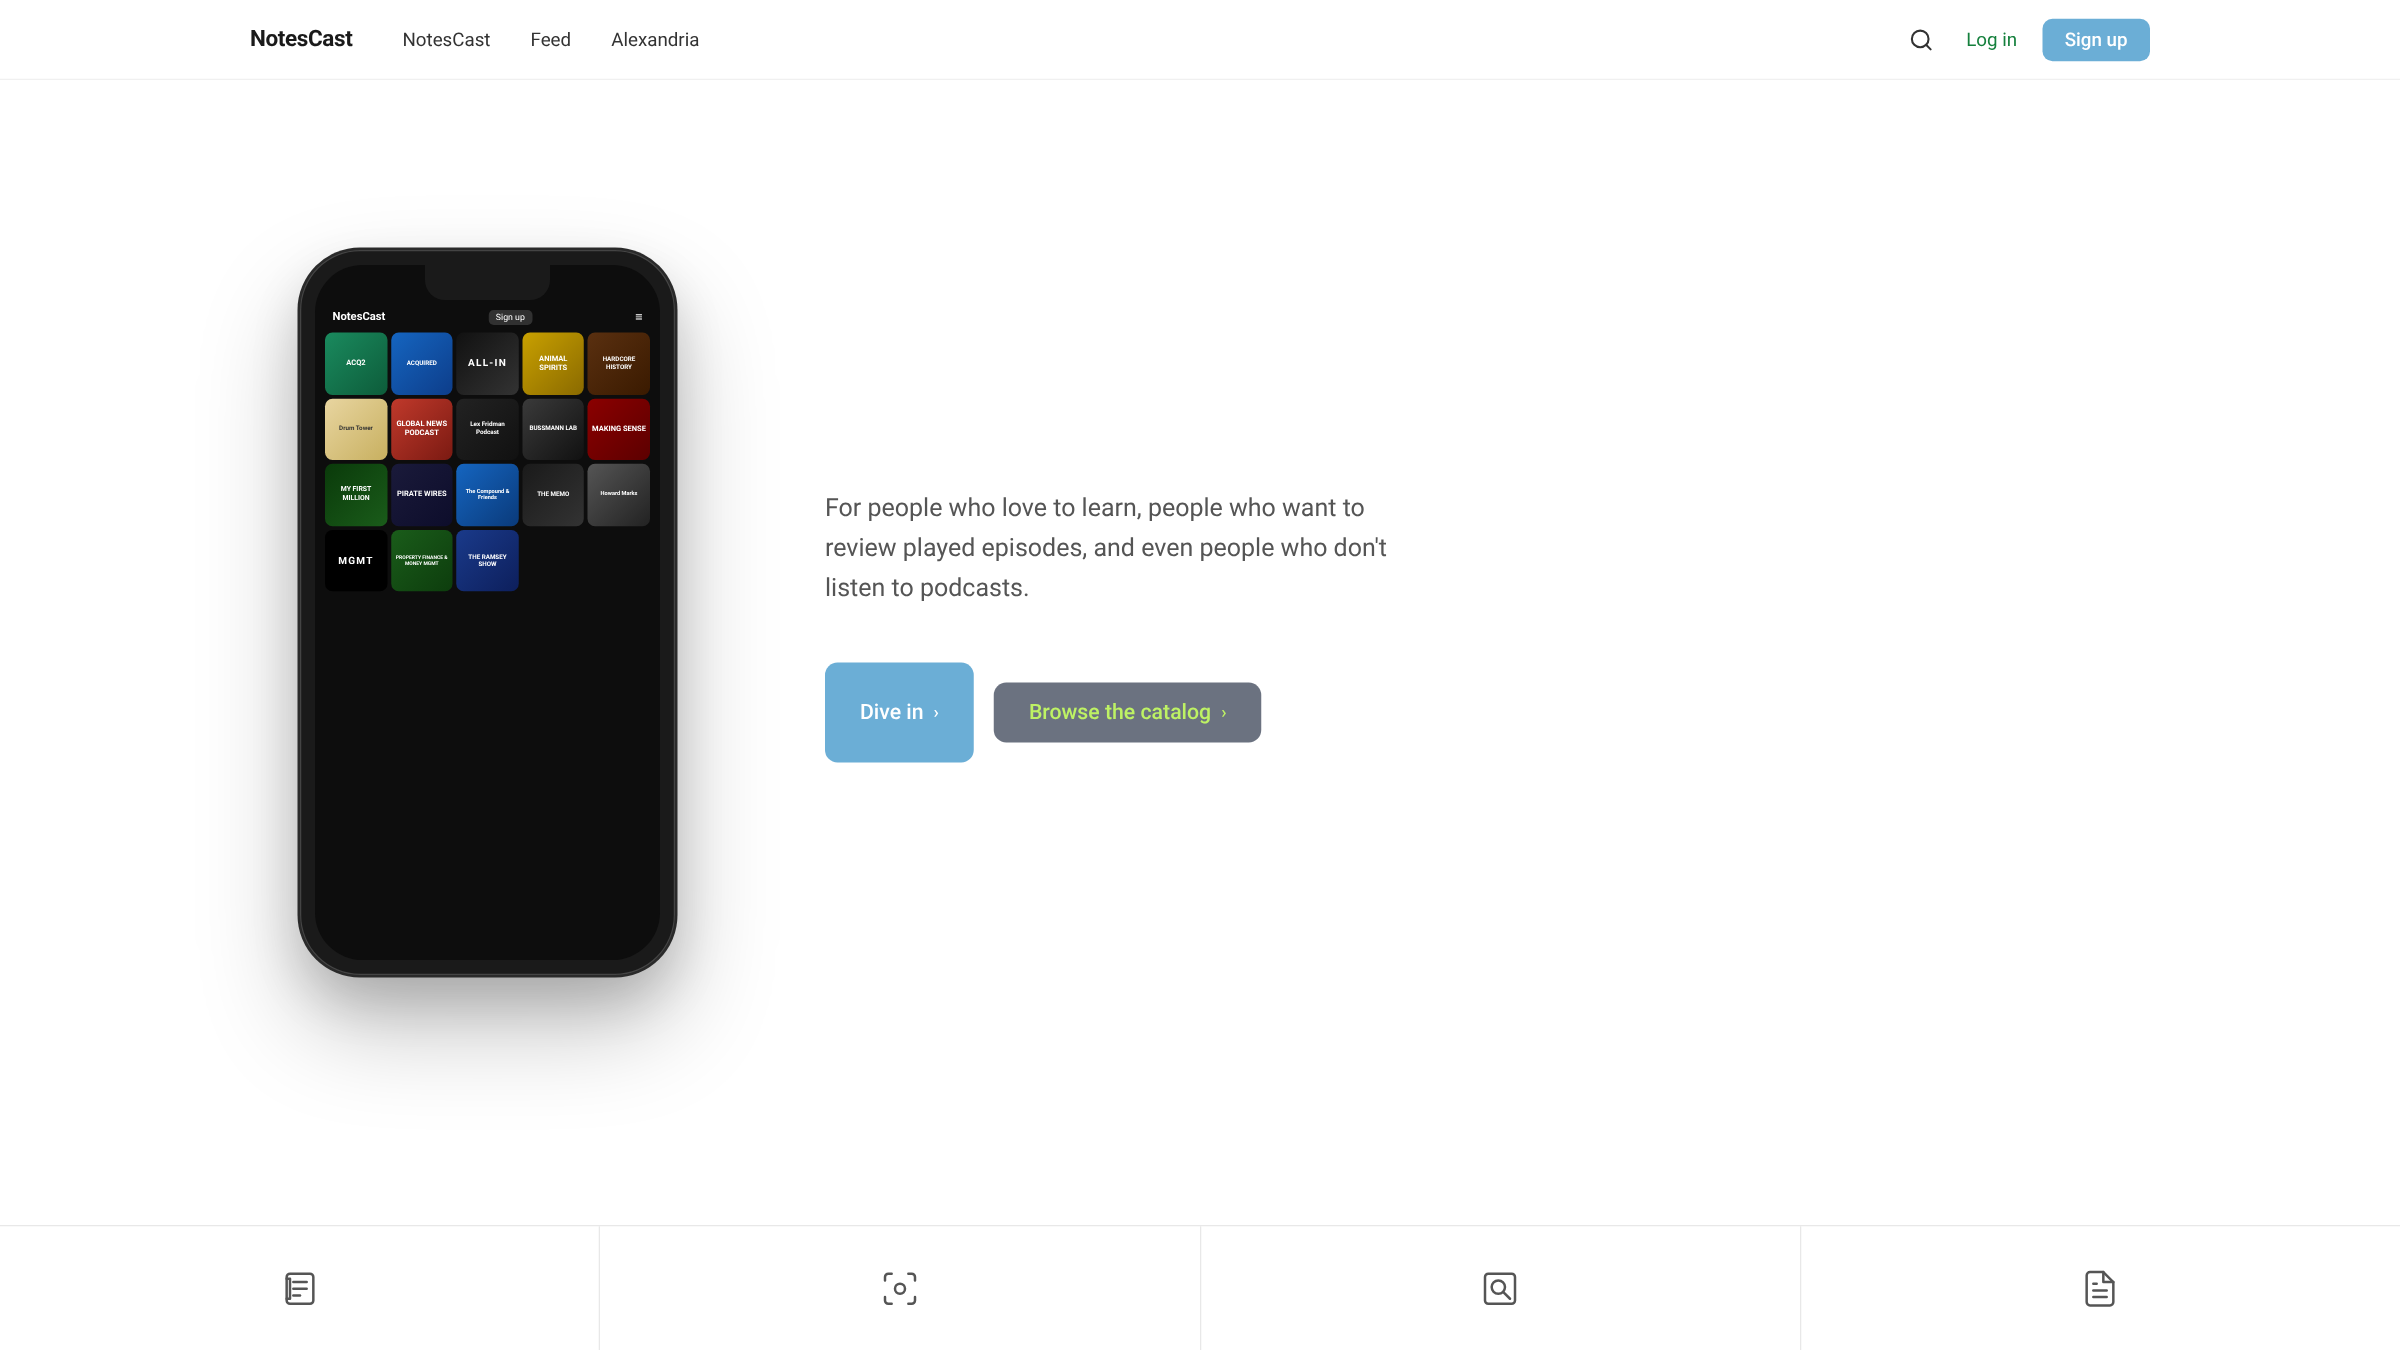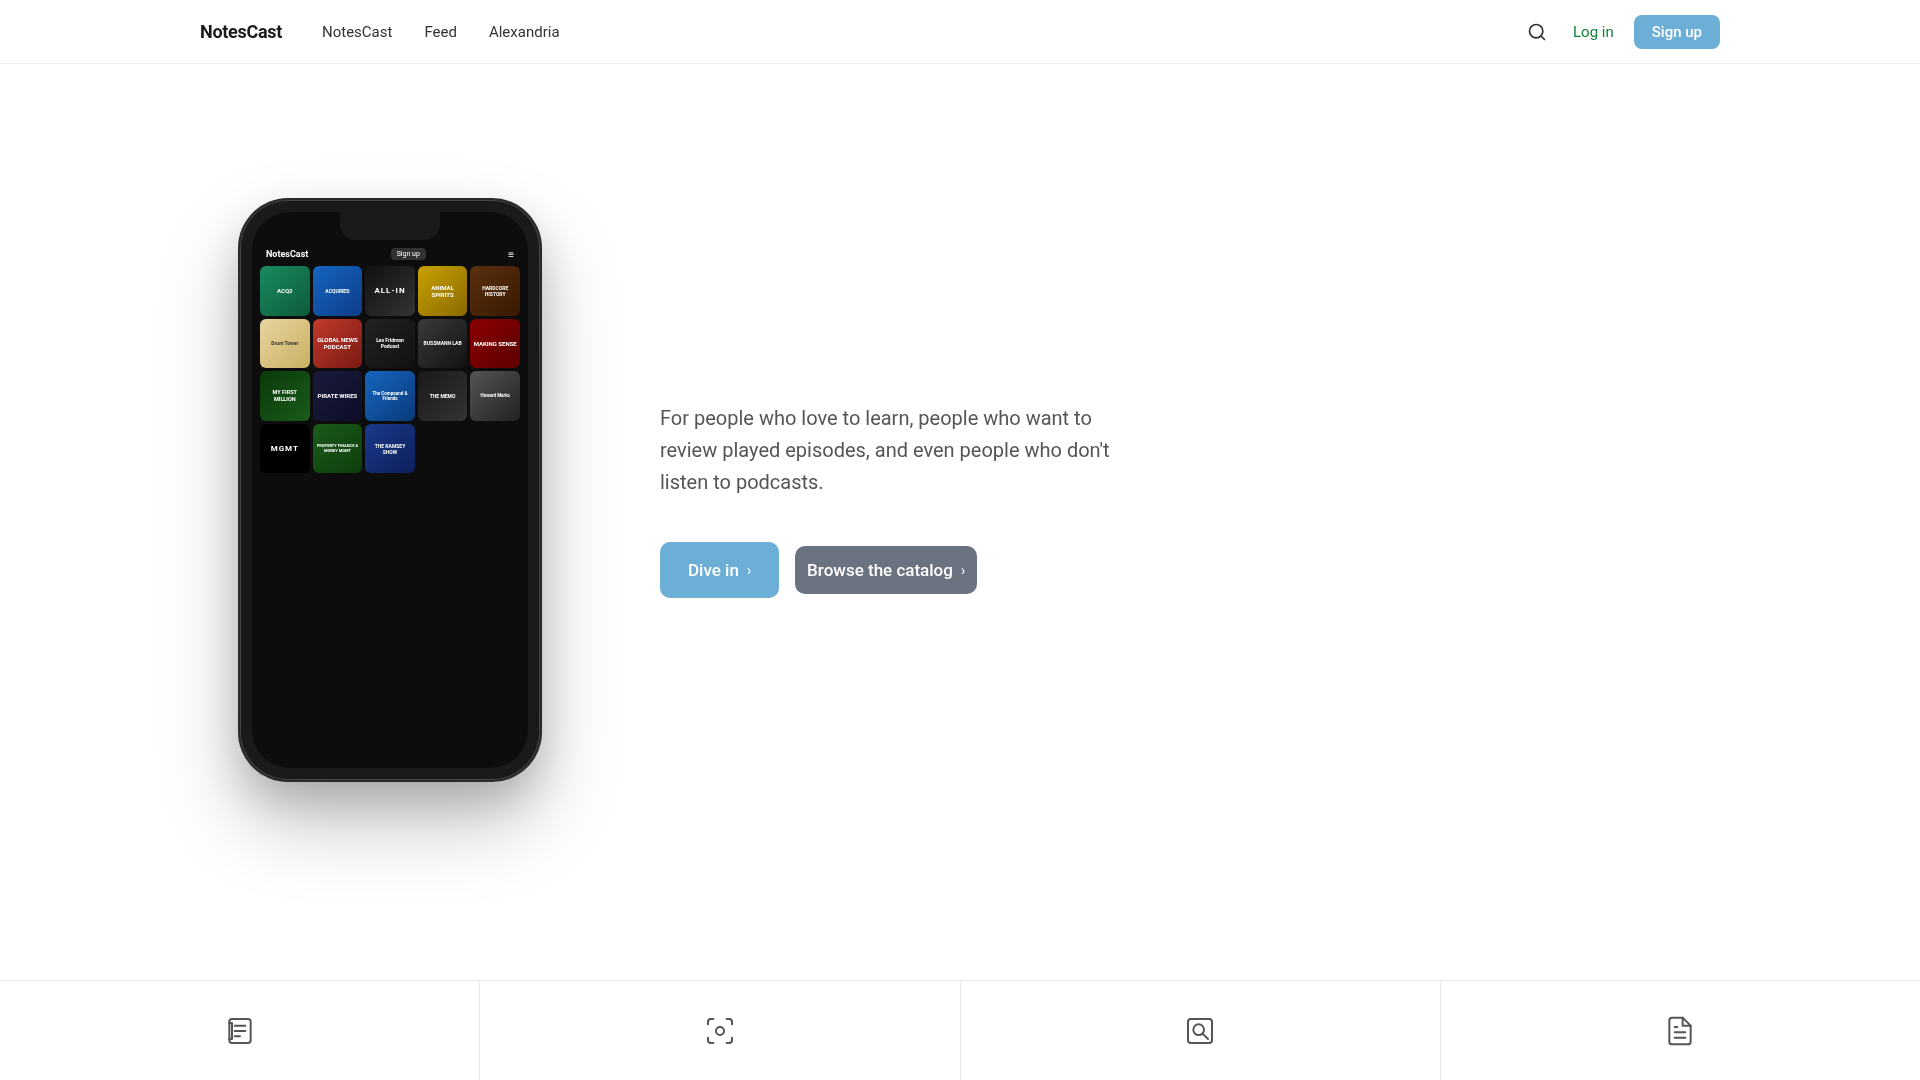--- a/index.html
+++ b/index.html
@@ -241,36 +241,36 @@
       display: flex;
       gap: 16px;
       align-items: center;
     }
 
     .btn-dive {
       background: #6baed6;
       color: #fff;
       border: none;
       border-radius: 10px;
-      padding: 18px 28px;
+      padding: 30px 28px;
       font-size: 17px;
       font-family: inherit;
       font-weight: 500;
       cursor: pointer;
       display: flex;
       align-items: center;
       gap: 8px;
     }
 
     .btn-catalog {
       background: #6b7280;
-      color: #ffffff;
+      color: #bef264;
       border: none;
       border-radius: 10px;
-      padding: 14px 12px;
+      padding: 14px 28px;
       font-size: 17px;
       font-family: inherit;
       font-weight: 500;
       cursor: pointer;
       display: flex;
       align-items: center;
       gap: 8px;
     }
 
     .chevron {

